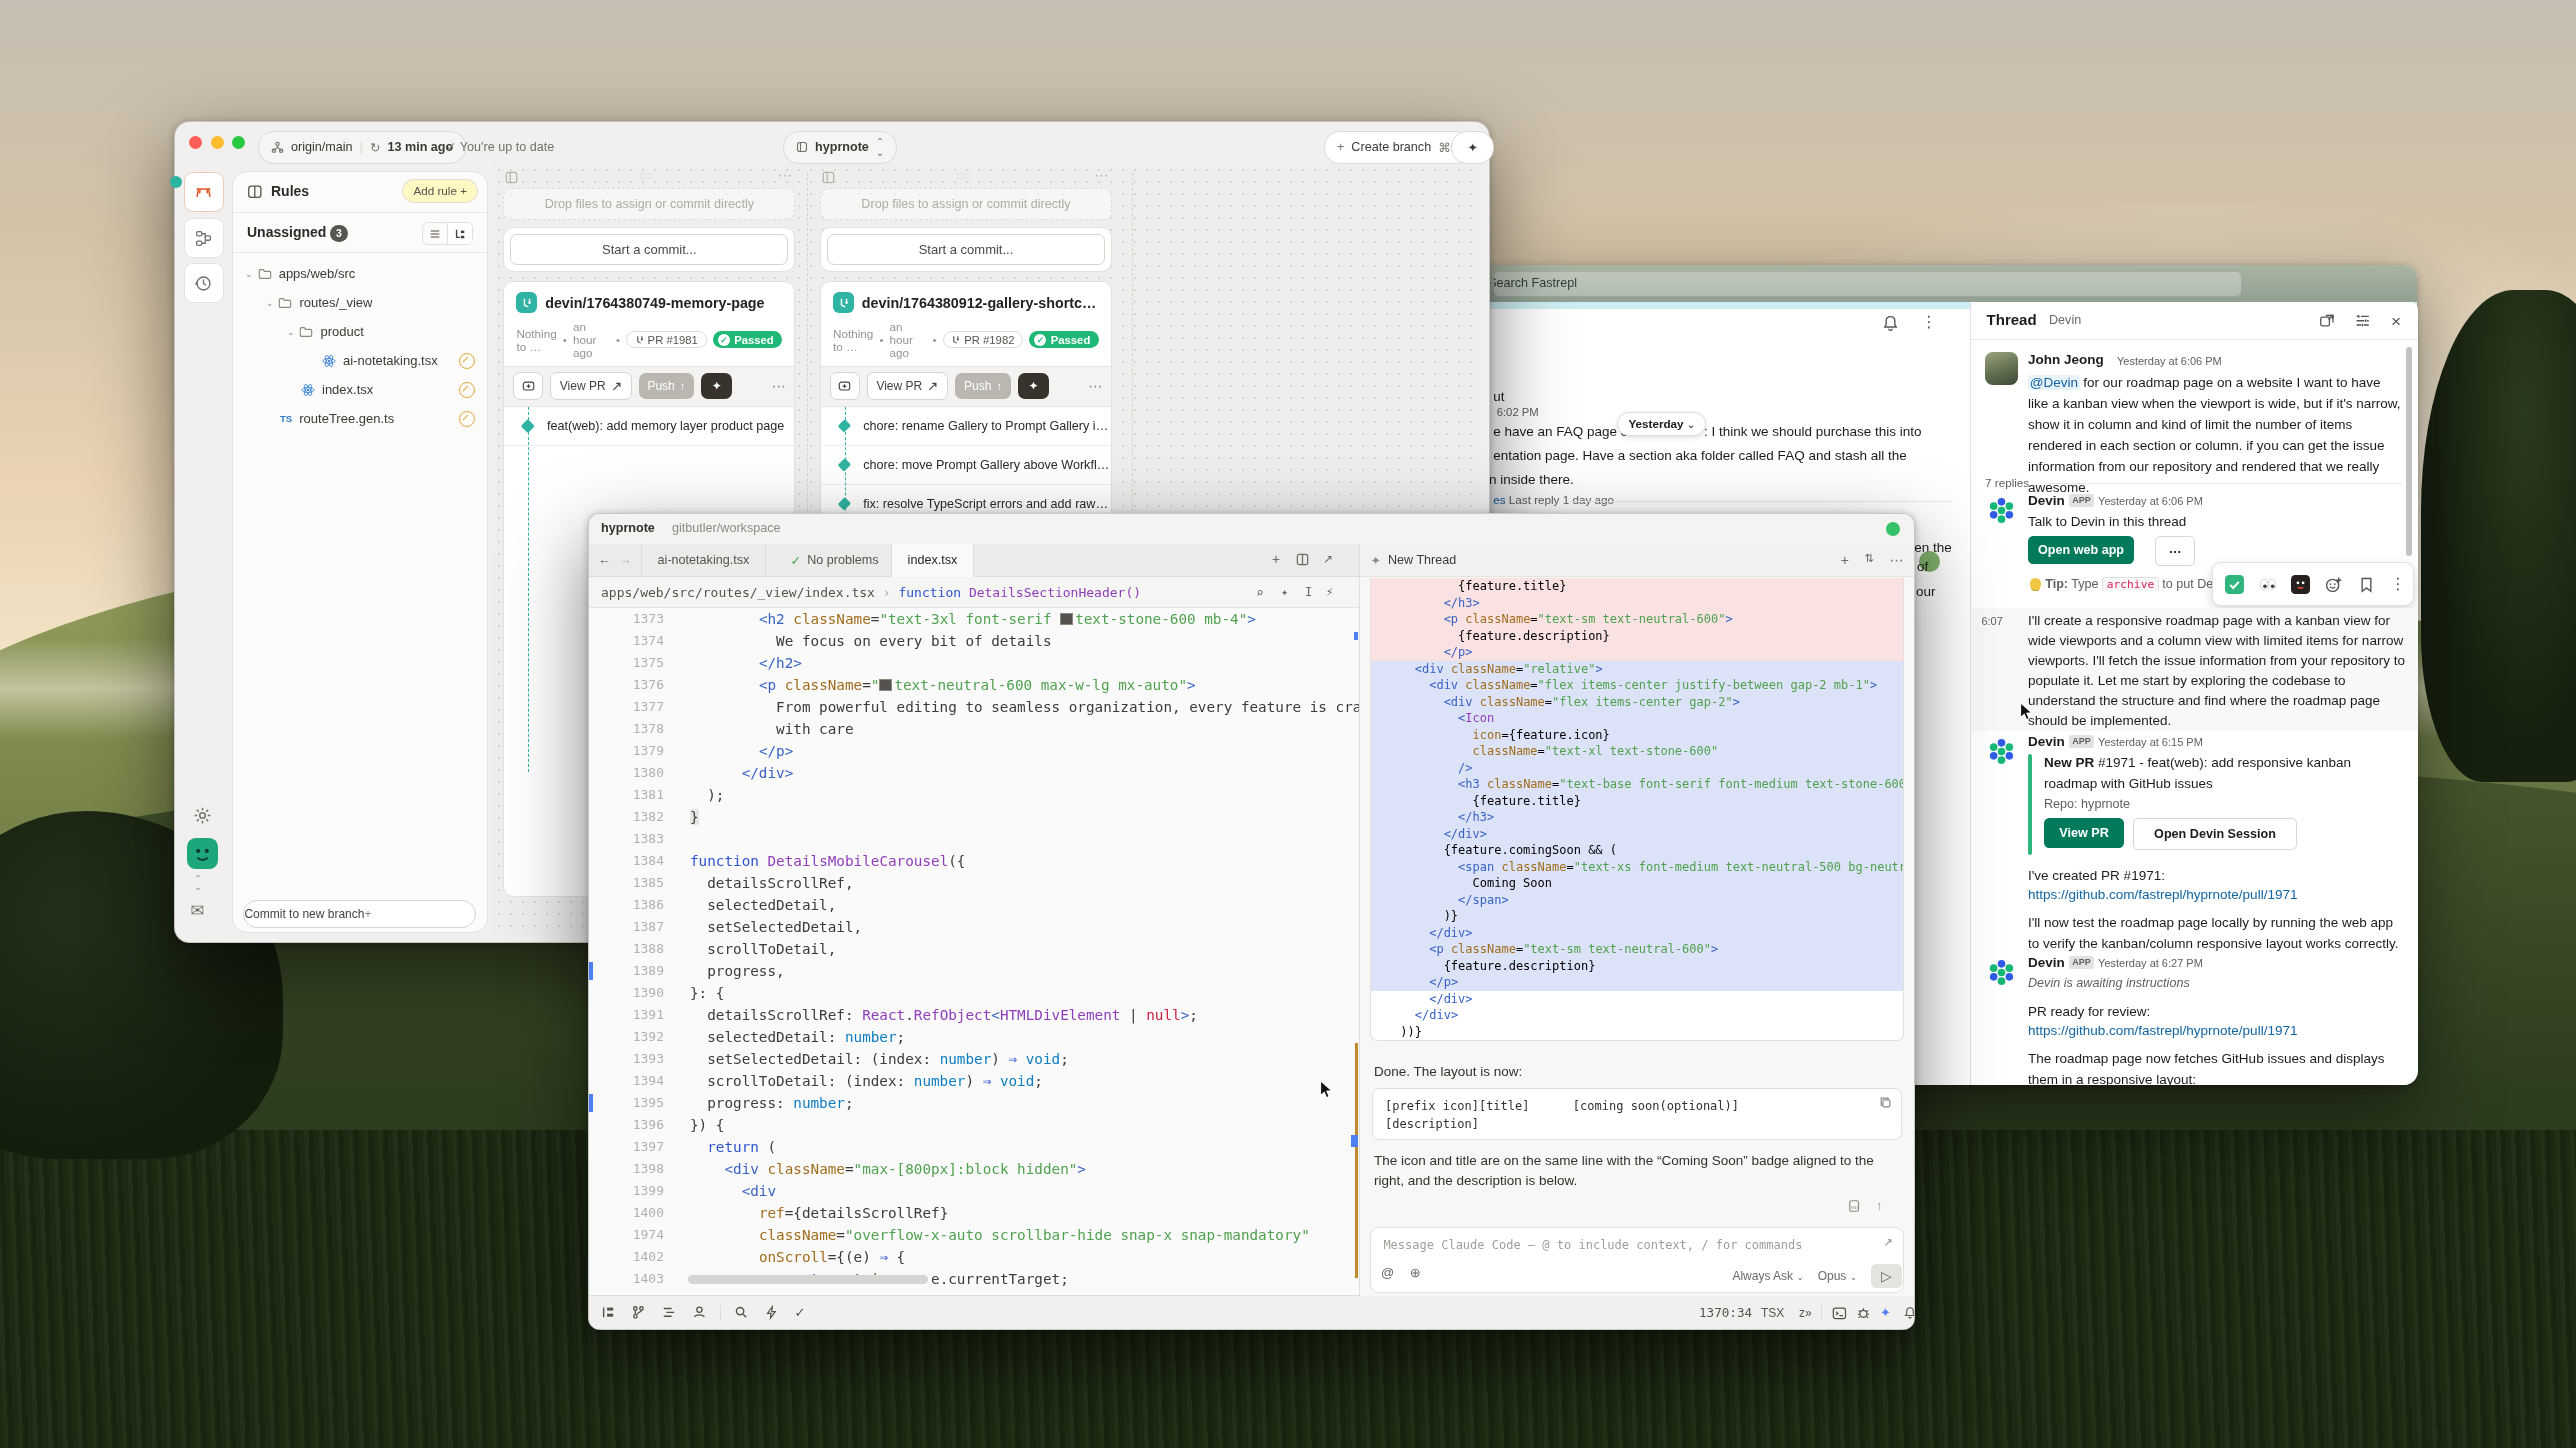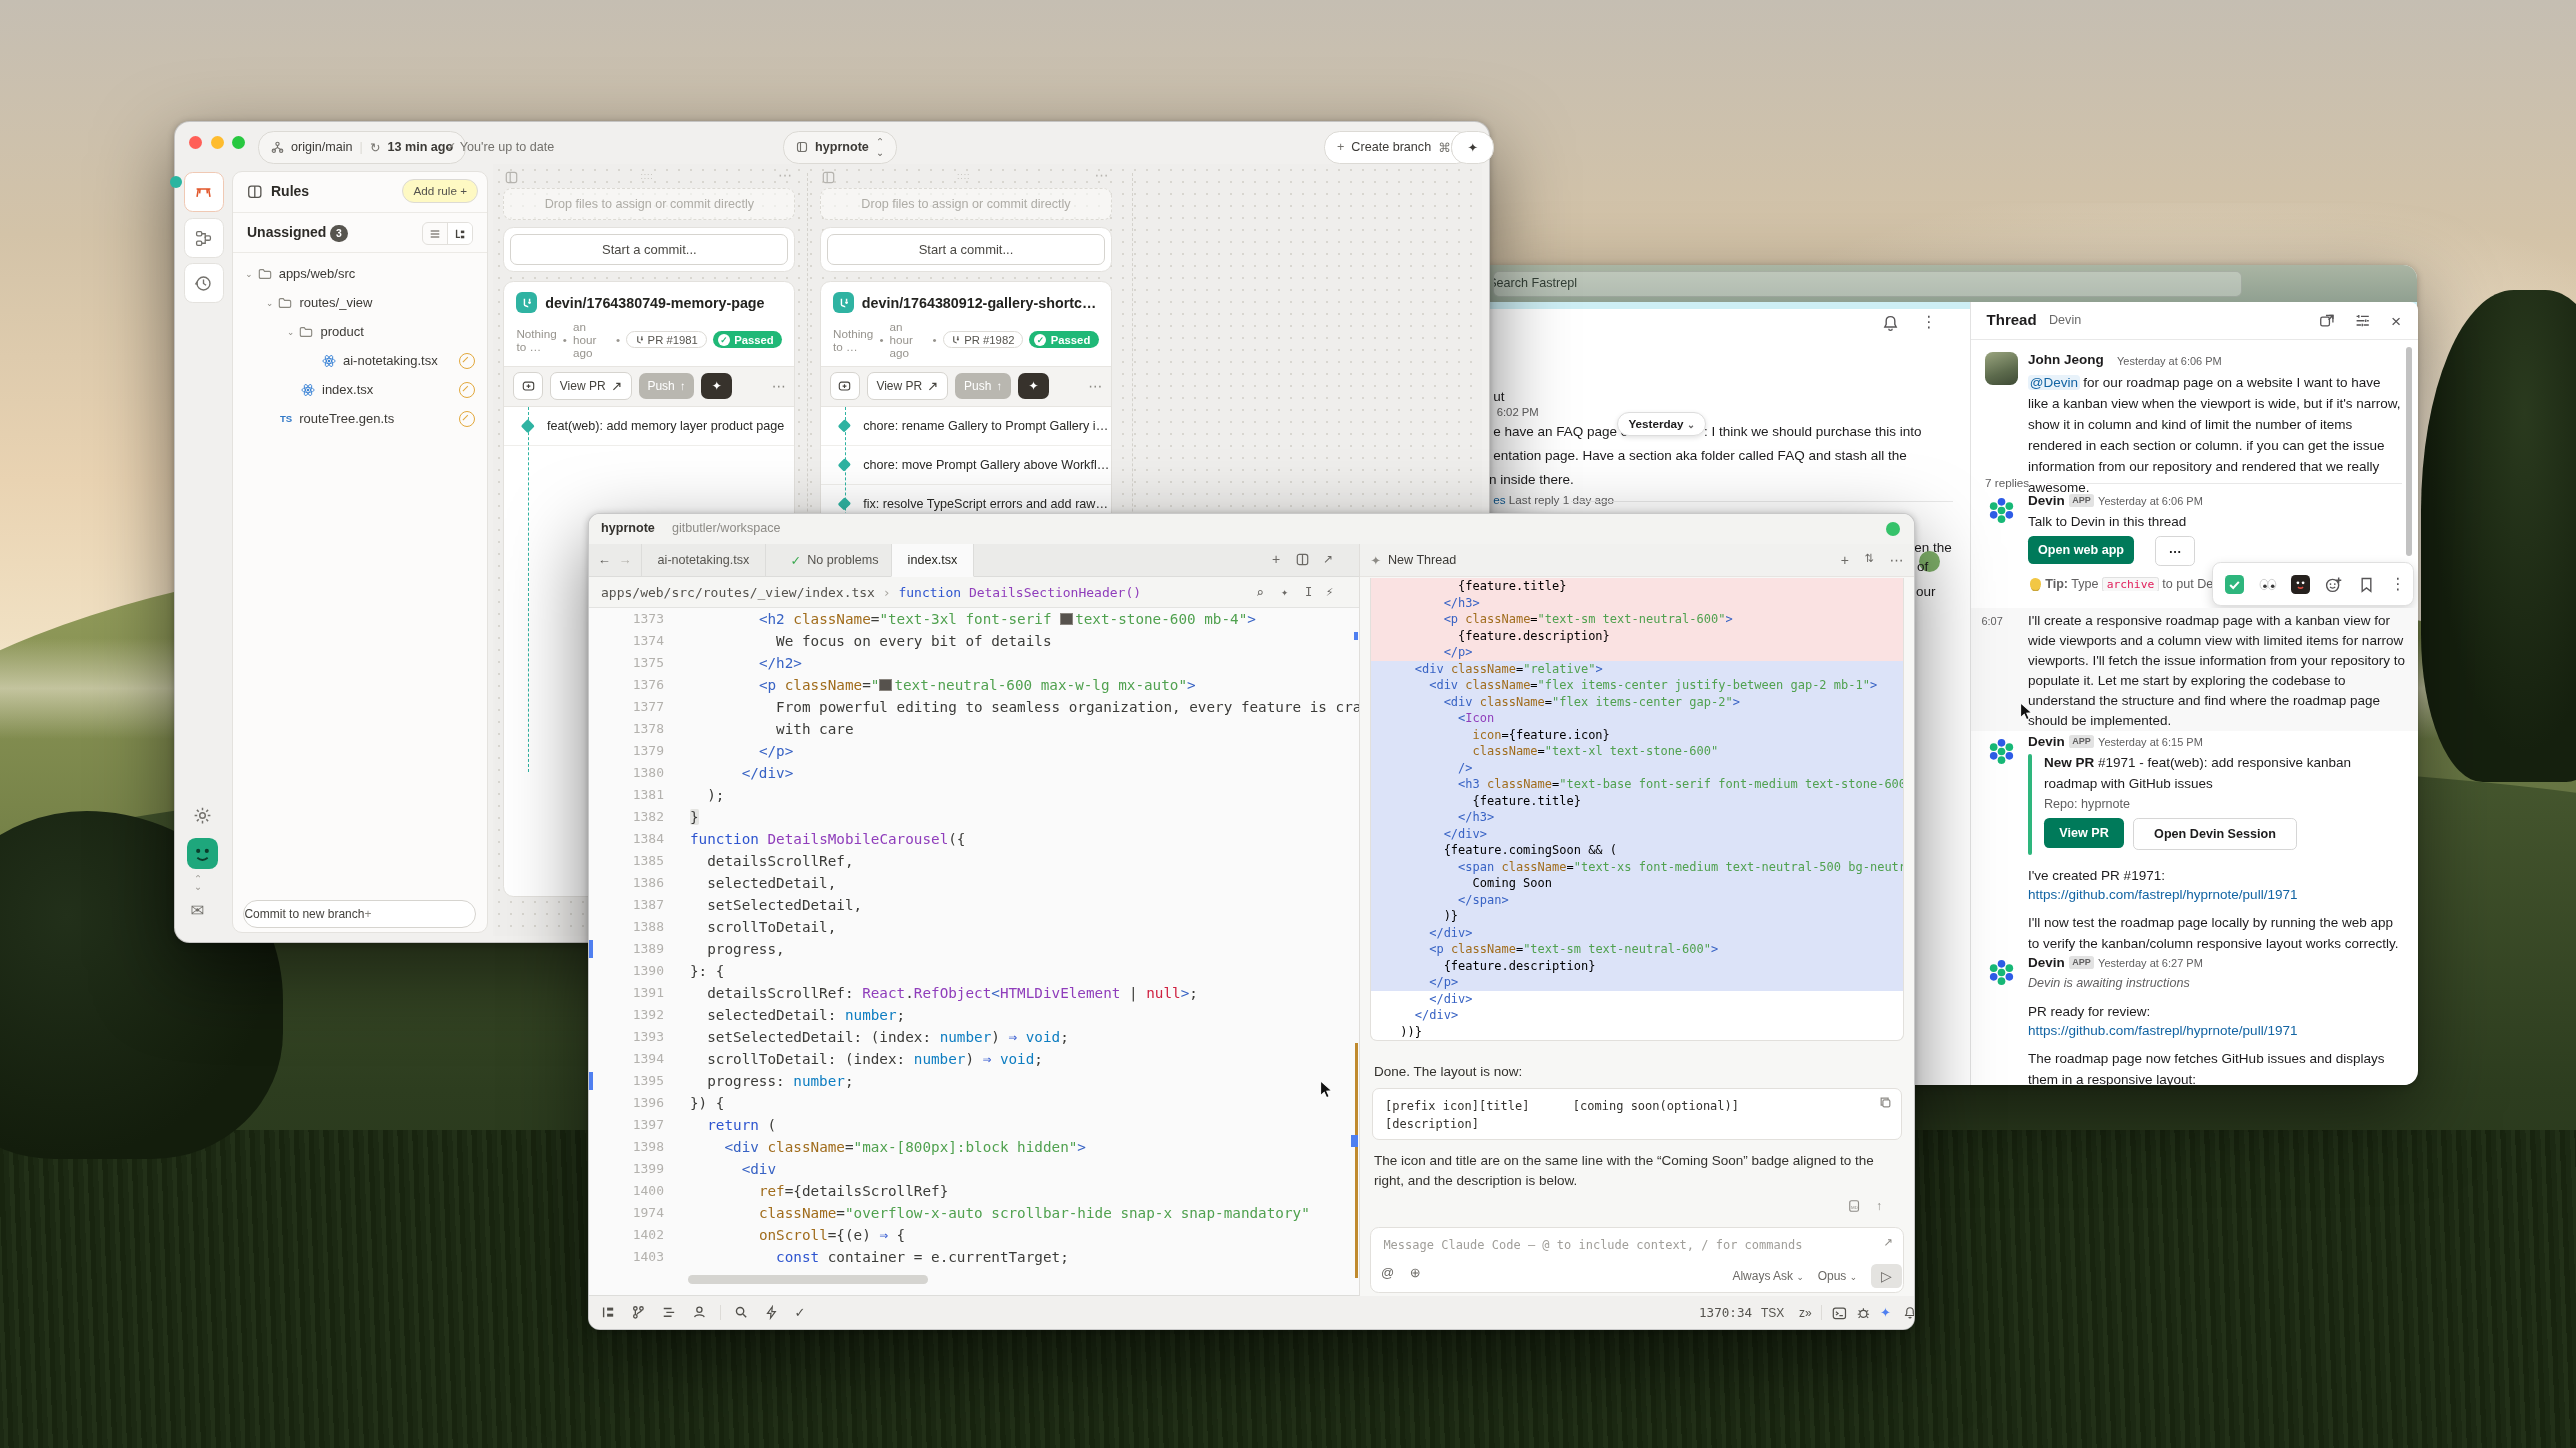--- a/index.html
+++ b/index.html
@@ -47,21 +47,21 @@
   .codeTok{font-family:"DejaVu Sans Mono",monospace;font-size:11.3px;color:#e01e5a;background:#f7f7f7;border:0.9px solid #e0e0e0;border-radius:2.6px;padding:0 3.5px;}
   .hovbar{background:#fff;border:0.9px solid #e0e0e0;border-radius:8.7px;box-shadow:0 4.3px 12px rgba(0,0,0,.16);display:flex;align-items:center;gap:14px;padding:0 12px;}
   .emoji{width:19px;height:19px;display:inline-block;}
   .grayblock{background:#f8f8f8;}
   .attbar{width:3.5px;border-radius:3.5px;background:#2eb67d;}
   
   #gb{left:174px;top:121px;width:1314px;height:820px;border-radius:15.6px;background:#f1f0ee;border:0.9px solid rgba(0,0,0,.18);}
   .tl{width:13px;height:13px;border-radius:50%;display:inline-block;margin-right:8.7px;}
   .gbPill{display:inline-flex;align-items:center;border:0.9px solid #dcdad5;border-radius:15.6px;background:#f6f5f3;color:#3c3a36;font-size:12.6px;height:31px;padding:0 12px;gap:7px;}
   .gbGray{color:#73716c;}
-  .gbPanel{background:#fcfbfa;border:0.9px solid #e4e2de;border-radius:10px;}
+  .gbPanel{background:#fcfbfa;border:0.9px solid #e4e2de;border-radius:15px;}
   .gbH{font-weight:bold;font-size:14px;color:#2d2b27;}
   .addRule{border:0.9px solid #dcdad5;border-radius:13px;font-size:11.7px;color:#55534e;padding:4.3px 10.4px;background:#fef9c3;}
   .cntBadge{background:#57554f;color:#fff;border-radius:50%;width:17.4px;height:17.4px;font-size:10.4px;display:inline-flex;align-items:center;justify-content:center;}
   .treeRow{height:29px;display:flex;align-items:center;font-size:13px;color:#3c3a36;}
   .lane{width:292px;}
   .dotbg{background-color:#efeeec;background-image:radial-gradient(circle,#d8d6d0 1.1px,rgba(0,0,0,0) 1.2px);background-size:12px 12px;}
   .dropz{border:1.7px dashed #dcdad4;border-radius:8.7px;color:#aeaca6;font-size:12.6px;display:flex;align-items:center;justify-content:center;background:rgba(252,251,250,.6);}
   .card{background:#fff;border:0.9px solid #e3e1dd;border-radius:10.4px;}
   .startBtn{border:0.9px solid #d6d4cf;border-radius:7px;color:#4a4843;font-size:13px;display:flex;align-items:center;justify-content:center;height:29.5px;background:#fff;}
   .brTitle{font-weight:bold;font-size:14.3px;color:#232320;}
@@ -665,20 +665,24 @@
       </div>
       <div class="cl">
         <span class="num">1381</span>
         <span class="ct"><span>  );</span></span>
       </div>
       <div class="cl">
         <span class="num">1382</span>
         <span class="ct"><span class="bhl"><span>}</span></span></span>
       </div>
       <div class="cl">
+        <span class="num">1383</span>
+        <span class="ct"></span>
+      </div>
+      <div class="cl">
         <span class="num">1384</span>
         <span class="ct"><span class="t-kw">function</span><span> </span><span class="t-comp">DetailsMobileCarousel</span><span>({</span></span>
       </div>
       <div class="cl">
         <span class="num">1385</span>
         <span class="ct"><span>  detailsScrollRef,</span></span>
       </div>
       <div class="cl">
         <span class="num">1386</span>
         <span class="ct"><span>  selectedDetail,</span></span>

